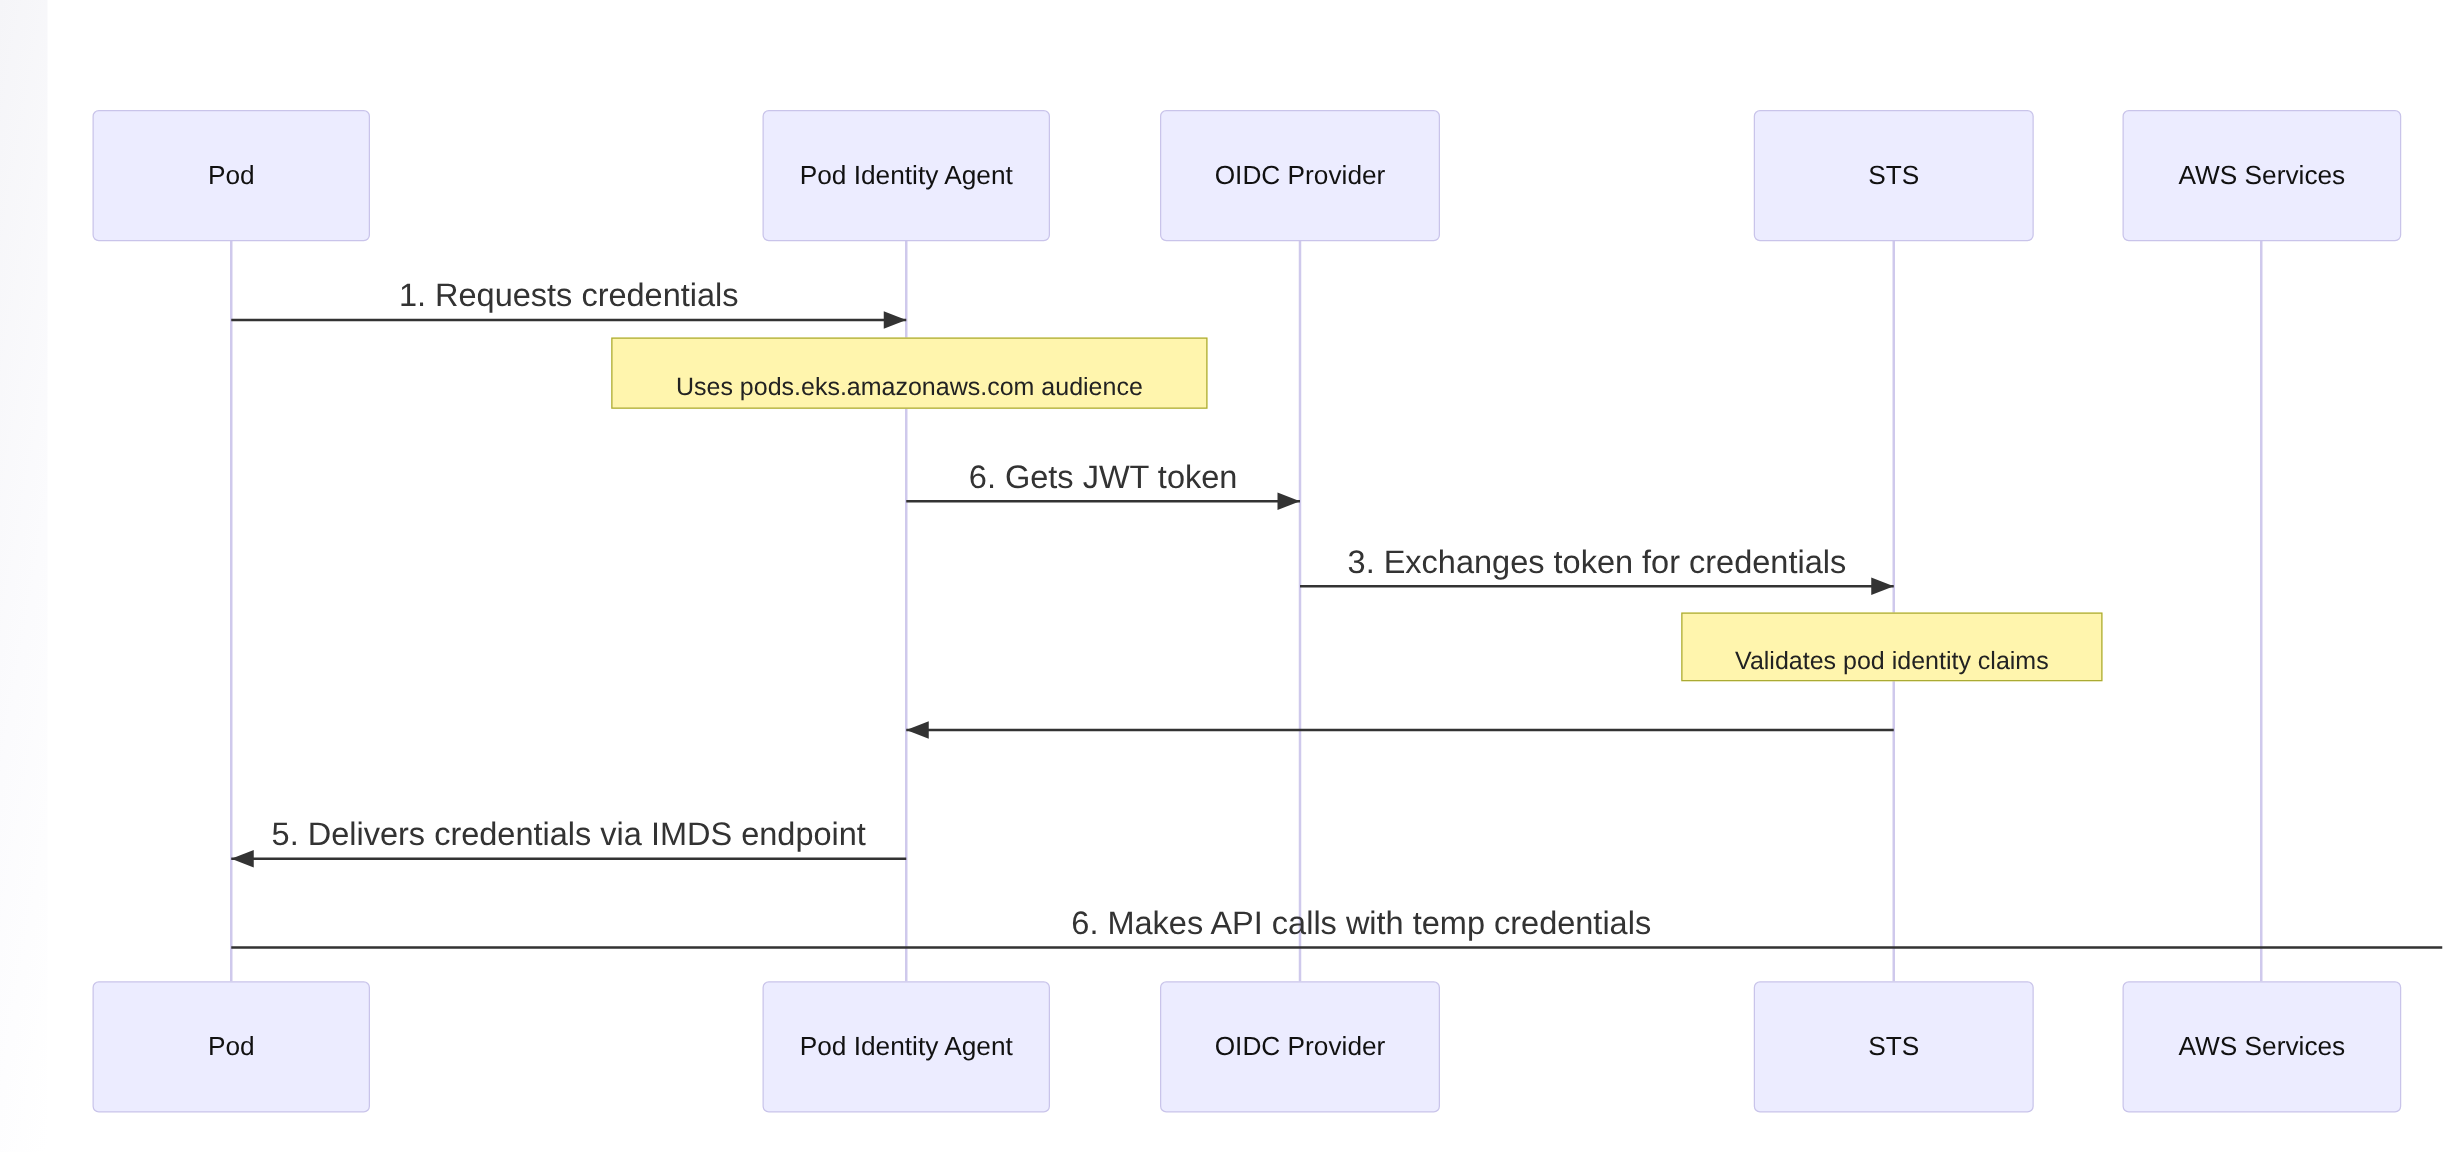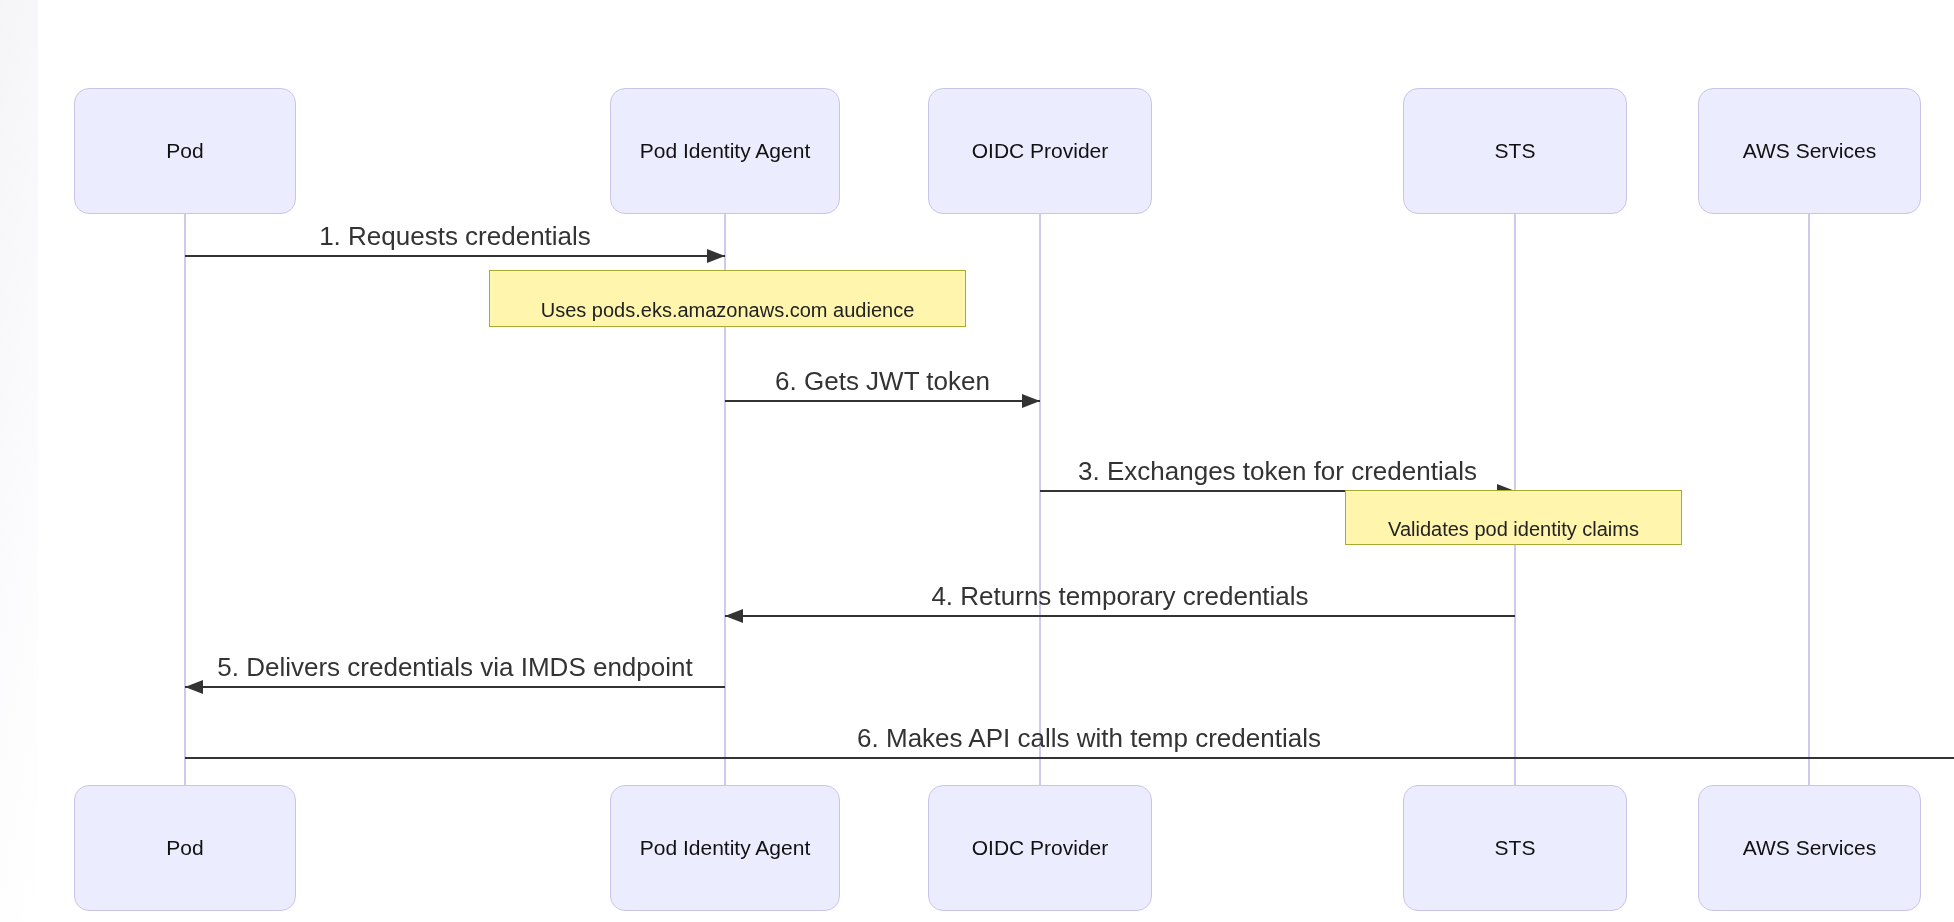--- a/index.html
+++ b/index.html
@@ -19,24 +19,24 @@
   }
   .lifeline {
     position: absolute;
     width: 2px;
     top: 185px;
     height: 600px;
     background: var(--lifeline, #cfc9ec);
   }
   .actor-box {
     position: absolute;
-    height: 126px;
+    height: 105px;
     background: var(--actor-fill, #ececff);
     border: 1px solid var(--actor-border, #c9c4ea);
-    border-radius: 15px;
+    border-radius: 5px;
     display: flex;
     align-items: center;
     justify-content: center;
     box-sizing: border-box;
     z-index: 3;
   }
   .actor-box span {
     font-size: 21px;
     color: #111111;
     white-space: nowrap;
@@ -144,27 +144,26 @@
   <div class="msg" style="left:185px; top:223px; width:540px">
     <div class="msg-label">1. Requests credentials</div>
     <div class="msg-line dir-right"></div>
   </div>
 
   <div class="msg" style="left:725px; top:368px; width:315px">
     <div class="msg-label">6. Gets JWT token</div>
     <div class="msg-line dir-right"></div>
   </div>
 
-  <div class="msg" style="left:1040px; top:458px; width:475px">
+  <div class="msg" style="left:1040px; top:436px; width:475px">
     <div class="msg-label">3. Exchanges token for credentials</div>
     <div class="msg-line dir-right"></div>
   </div>
 
   <div class="msg" style="left:725px; top:583px; width:790px">
-    <div class="msg-label">4. Returns temporary credentials</div>
     <div class="msg-line dir-left"></div>
   </div>
 
   <div class="msg" style="left:185px; top:654px; width:540px">
     <div class="msg-label">5. Delivers credentials via IMDS endpoint</div>
     <div class="msg-line dir-left"></div>
   </div>
 
   <div class="msg" style="left:185px; top:725px; width:1808px">
     <div class="msg-label">6. Makes API calls with temp credentials</div>

